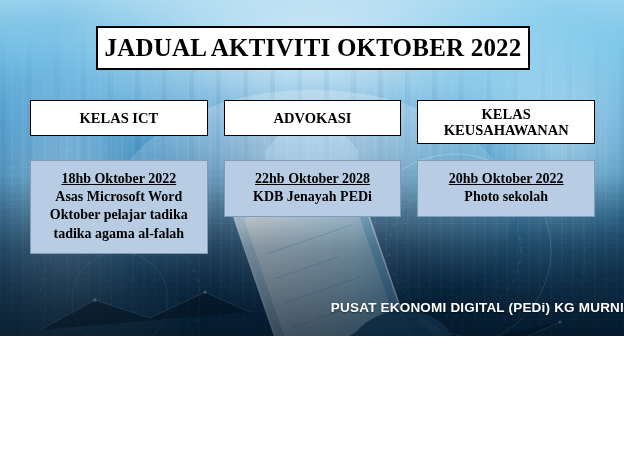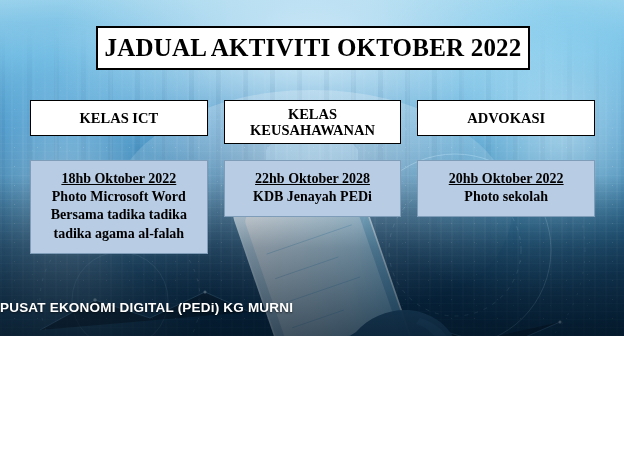--- a/index.html
+++ b/index.html
@@ -176,24 +176,24 @@
   }
   .card-line.u {
     text-decoration: underline;
   }
   .card-1 { min-height: 76px; }
   .card-2 { min-height: 50px; }
   .card-3 { min-height: 50px; }
 
   .footer {
     position: absolute;
-    left: 0;
+    left: 16px;
     right: 0;
     bottom: 20px;
-    text-align: left;
+    text-align: right;
   }
   .footer-text {
     font-family: "Liberation Sans", sans-serif;
     font-weight: bold;
     font-size: 13.5px;
     color: #ffffff;
     letter-spacing: .2px;
     text-shadow: 0 1px 2px rgba(0,0,0,.55);
   }
 </style>
@@ -311,37 +311,37 @@
   <div class="bg-dark-bottom"></div>
 
   <div class="title-box">
     <div class="title-text">JADUAL AKTIVITI OKTOBER 2022</div>
   </div>
 
   <div class="header-row">
     <div class="header-box">
       <span class="header-text">KELAS ICT</span>
     </div>
+    <div class="header-box">
+      <span class="header-text">ADVOKASI</span>
+    </div>
     <div class="header-box two-line">
       <span class="header-text">
         <span>KELAS</span><br>
         <span>KEUSAHAWANAN</span>
       </span>
     </div>
-    <div class="header-box">
-      <span class="header-text">ADVOKASI</span>
-    </div>
   </div>
 
   <div class="card-row">
 
     <div class="card card-1">
       <div class="card-line u">18hb Oktober 2022</div>
-      <div class="card-line">Photo Microsoft Word</div>
-      <div class="card-line">Bersama tadika tadika</div>
+      <div class="card-line">Asas Microsoft Word</div>
+      <div class="card-line">Oktober pelajar tadika</div>
       <div class="card-line">tadika agama al-falah</div>
     </div>
 
     <div class="card card-2">
       <div class="card-line u">22hb Oktober 2028</div>
       <div class="card-line">KDB Jenayah PEDi</div>
     </div>
 
     <div class="card card-3">
       <div class="card-line u">20hb Oktober 2022</div>

